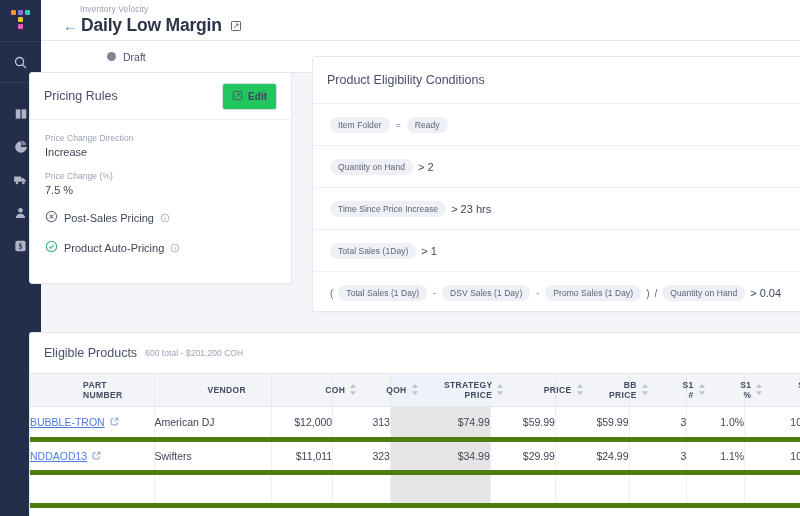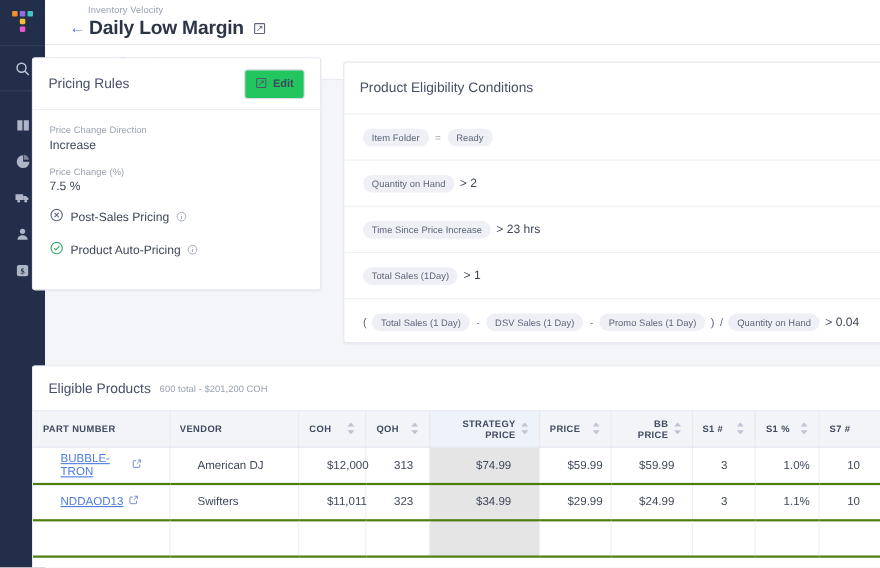--- a/index.html
+++ b/index.html
@@ -90,21 +90,21 @@
   .card-head {
     border-bottom: 1px solid #eceef4;
     display: flex; align-items: center; justify-content: space-between;
     padding: 0 14px;
   }
   .card-title { font-size: 12.5px; color: #47506a; }
   .card-sub { font-size: 8.5px; color: #9aa2b4; margin-left: 8px; letter-spacing: .05px; }
 
   
   #pricing-card {
-    position: absolute; left: 29px; top: 52px;
+    position: absolute; left: 29px; top: 72px;
     width: 263px; height: 212px;
   }
   #pricing-card .card-head { height: 47px; }
   .pr-body { padding: 13px 15px 0 15px; }
   .field-label { font-size: 8.5px; color: #9aa2b4; margin-bottom: 3px; letter-spacing: .05px; }
   .field-value { font-size: 11px; color: #3e4759; margin-bottom: 13px; }
   .toggle-row {
     display: flex; align-items: center; gap: 6px; margin-bottom: 12px;
   }
   .toggle-text { font-size: 11px; color: #3e4759; }
@@ -149,26 +149,26 @@
     background: #f2f4f8;
     border-top: 1px solid #e2e5ee;
     border-bottom: 1px solid #e2e5ee;
     border-right: 1px solid #e6e9f0;
     font-size: 8.5px; font-weight: bold; color: #404a60;
     letter-spacing: .35px;
     height: 33px; padding: 0 9px;
     text-align: left; vertical-align: middle;
     white-space: normal;
   }
-  thead th .th-in { display: flex; align-items: center; justify-content: space-between; gap: 4px; }
+  thead th .th-in { display: flex; align-items: center; justify-content: space-between; gap: 4px; margin-left: 44px; }
   thead th.num .th-in { justify-content: space-between; }
   tbody td {
-    border-bottom: 2px solid #4d7c0f;
+    border-bottom: 5px solid #4d7c0f;
     border-right: 1px solid #edeff4;
-    height: 33px; padding: 0 25px;
+    height: 33px; padding: 0 0;
     font-size: 10.5px; color: #3e4759;
     vertical-align: middle;
   }
   td.num, th.num { text-align: right; }
   td.num { text-align: right; }
   .col-strategy { background: #e5e5e5; }
   thead th.col-strategy { background: #eef2f9; text-align: right; }
   .pn-link {
     color: #4c7be0; text-decoration: underline; font-size: 10.5px;
   }

